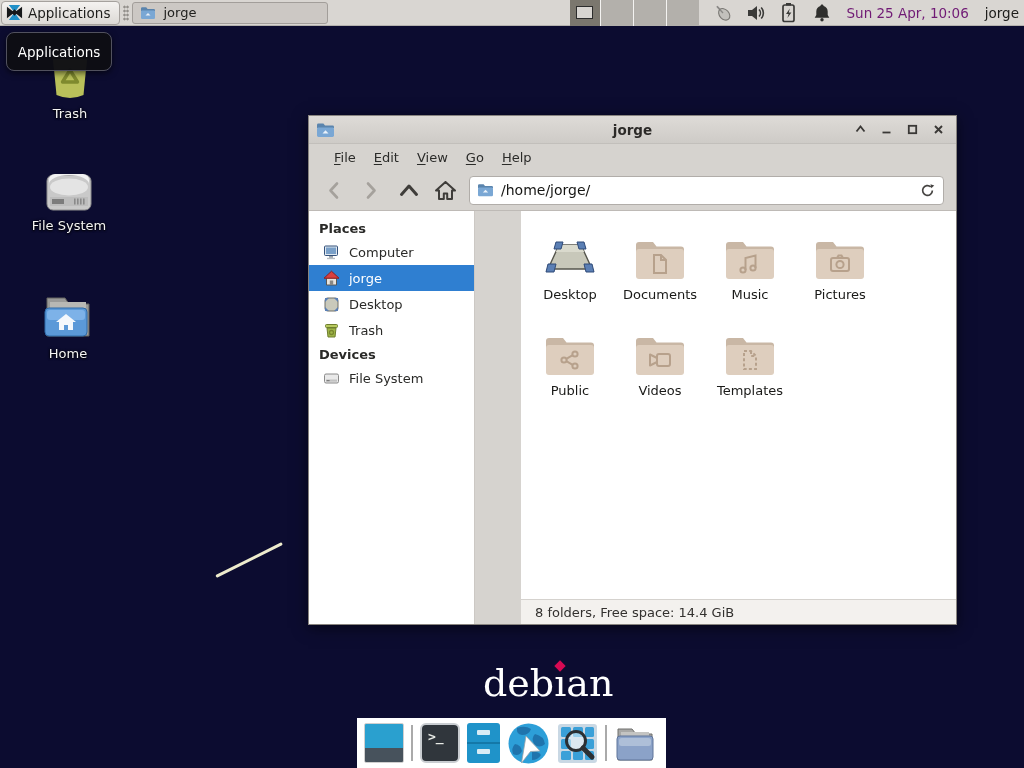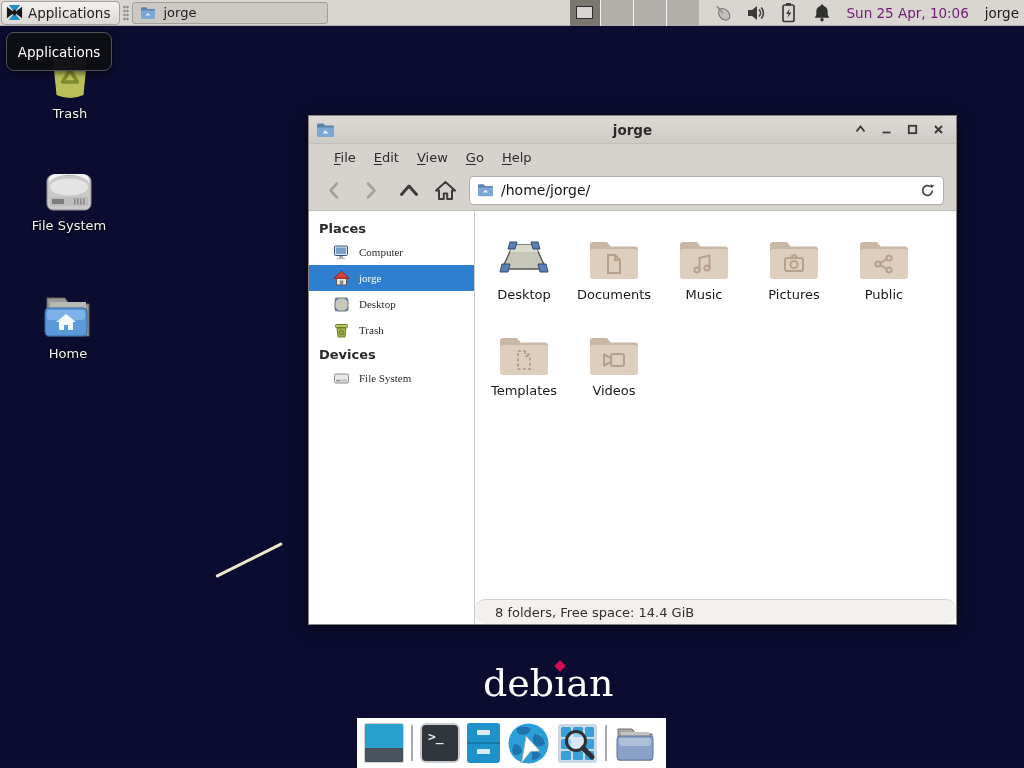--- a/index.html
+++ b/index.html
@@ -70,38 +70,38 @@
   .menu-item::first-letter { text-decoration:underline; text-underline-offset:2px; }
 
   .toolbar { height:41px; display:flex; align-items:center; background:#d6d3cf;
     border-bottom:1px solid #bebab6; padding:0 12px 0 10px; }
   .nav-btn { width:28px; height:28px; display:flex; align-items:center; justify-content:center; }
   .pathbar { flex:1; height:29px; margin-left:10px; background:#fff; border:1px solid #b1ada9;
     border-radius:4px; display:flex; align-items:center; }
   .pathbar .path-text { font-size:14px; color:#151513; margin-left:7px; }
   .pathbar .spacer { flex:1; }
 
-  .window-body { flex:1; display:flex; min-height:0; }
+  .window-body { flex:1; display:flex; min-height:0;gap:46px; }
   .sidebar { width:166px; background:#fff; border-right:1px solid #ccc8c4; padding-top:6px; }
   .side-header { font-size:13px; font-weight:bold; color:#2a2a28; padding:4px 10px 4px 10px; height:22px; }
-  .side-item { height:26px; display:flex; align-items:center; gap:9px; padding-left:24px;
-    font-size:11px; color:#2a2a28;font-family:Liberation Serif, serif; }
+  .side-item { height:26px; display:flex; align-items:center; gap:9px; padding-left:14px;
+    font-size:13px; color:#2a2a28; }
   .side-item.selected { background:#2f7fd1; color:#fff; }
   .side-item .sicon { width:17px; height:17px; display:flex; }
   .side-header.devices { }
 
   .main-col { flex:1; display:flex; flex-direction:column; background:#fff; min-width:0; }
   .file-grid { flex:1; display:flex; flex-wrap:wrap; align-content:flex-start;
     padding:14px 0 0 4px; }
   .file-cell { width:90px; height:96px; display:flex; flex-direction:column; align-items:center; }
   .file-cell .icon-wrap { height:56px; display:flex; align-items:flex-end; justify-content:center; }
   .file-cell .flabel { font-size:13px; color:#1a1a18; margin-top:6px; white-space:nowrap; }
 
   .statusbar { height:25px; background:#f3f1ee; border-top:1px solid #d5d2ce;
-    display:flex; align-items:center; padding-left:20px; font-size:13px; color:#33312f;border-radius:10px; }
+    display:flex; align-items:center; padding-left:14px; font-size:13px; color:#33312f; }
 
   
   .dock { position:absolute; left:357px; top:718px; width:309px; height:50px; background:#fff;
     display:flex; align-items:center; gap:7px; padding:0 7px; z-index:5; }
   .dock-sep { width:2px; height:36px; background:#aaaaaa; }
   .dock-item { display:flex; align-items:center; justify-content:center; }
   .icn-showdesk { width:40px; height:40px; border:1px solid #cfcfcf; border-radius:2px;
     background:linear-gradient(#2aa0cf 0 62%, #47525c 62% 100%); }
   .icn-terminal { width:40px; height:40px; background:#30363c; border:2px solid #c9cdd1; border-radius:6px;
     color:#e8ebe6; font-family:"DejaVu Sans Mono", monospace; font-size:13px; font-weight:bold;
@@ -461,41 +461,41 @@
             </svg>
           </span>
           <span class="flabel">Public</span>
         </div>
 
         <div class="file-cell">
           <span class="icon-wrap">
             <svg width="52" height="44" viewBox="0 0 52 44">
               <path d="M2 8 a3 3 0 0 1 3-3 h14 l3.5 4.5 h24.5 a3 3 0 0 1 3 3 v3 H2 Z" fill="#c9b7a5"></path>
               <rect x="2" y="12" width="48" height="30" rx="3" fill="#decebe"></rect>
+              <g transform="translate(26,27)" stroke="#b7a18c" stroke-width="2" fill="none" stroke-linejoin="round">
+                <rect x="-3" y="-6" width="13" height="12" rx="2"></rect>
+                <path d="M-3 -2 L-10 -5.5 V5.5 L-3 2"></path>
+              </g>
+            </svg>
+          </span>
+          <span class="flabel">Videos</span>
+        </div>
+
+        <div class="file-cell">
+          <span class="icon-wrap">
+            <svg width="52" height="44" viewBox="0 0 52 44">
+              <path d="M2 8 a3 3 0 0 1 3-3 h14 l3.5 4.5 h24.5 a3 3 0 0 1 3 3 v3 H2 Z" fill="#c9b7a5"></path>
+              <rect x="2" y="12" width="48" height="30" rx="3" fill="#decebe"></rect>
               <g transform="translate(26,27)" stroke="#b7a18c" stroke-width="2" fill="none" stroke-dasharray="3 2.2">
                 <path d="M-6 -9 h7 l5 5 v13 h-12 Z"></path>
                   <path d="M1 -9 v5 h5"></path>
               </g>
             </svg>
           </span>
           <span class="flabel">Templates</span>
-        </div>
-
-        <div class="file-cell">
-          <span class="icon-wrap">
-            <svg width="52" height="44" viewBox="0 0 52 44">
-              <path d="M2 8 a3 3 0 0 1 3-3 h14 l3.5 4.5 h24.5 a3 3 0 0 1 3 3 v3 H2 Z" fill="#c9b7a5"></path>
-              <rect x="2" y="12" width="48" height="30" rx="3" fill="#decebe"></rect>
-              <g transform="translate(26,27)" stroke="#b7a18c" stroke-width="2" fill="none" stroke-linejoin="round">
-                <rect x="-3" y="-6" width="13" height="12" rx="2"></rect>
-                <path d="M-3 -2 L-10 -5.5 V5.5 L-3 2"></path>
-              </g>
-            </svg>
-          </span>
-          <span class="flabel">Videos</span>
         </div>
 
       </div>
       <div class="statusbar">
         <span>8 folders, Free space: 14.4 GiB</span>
       </div>
     </div>
   </div>
 </div>
 

